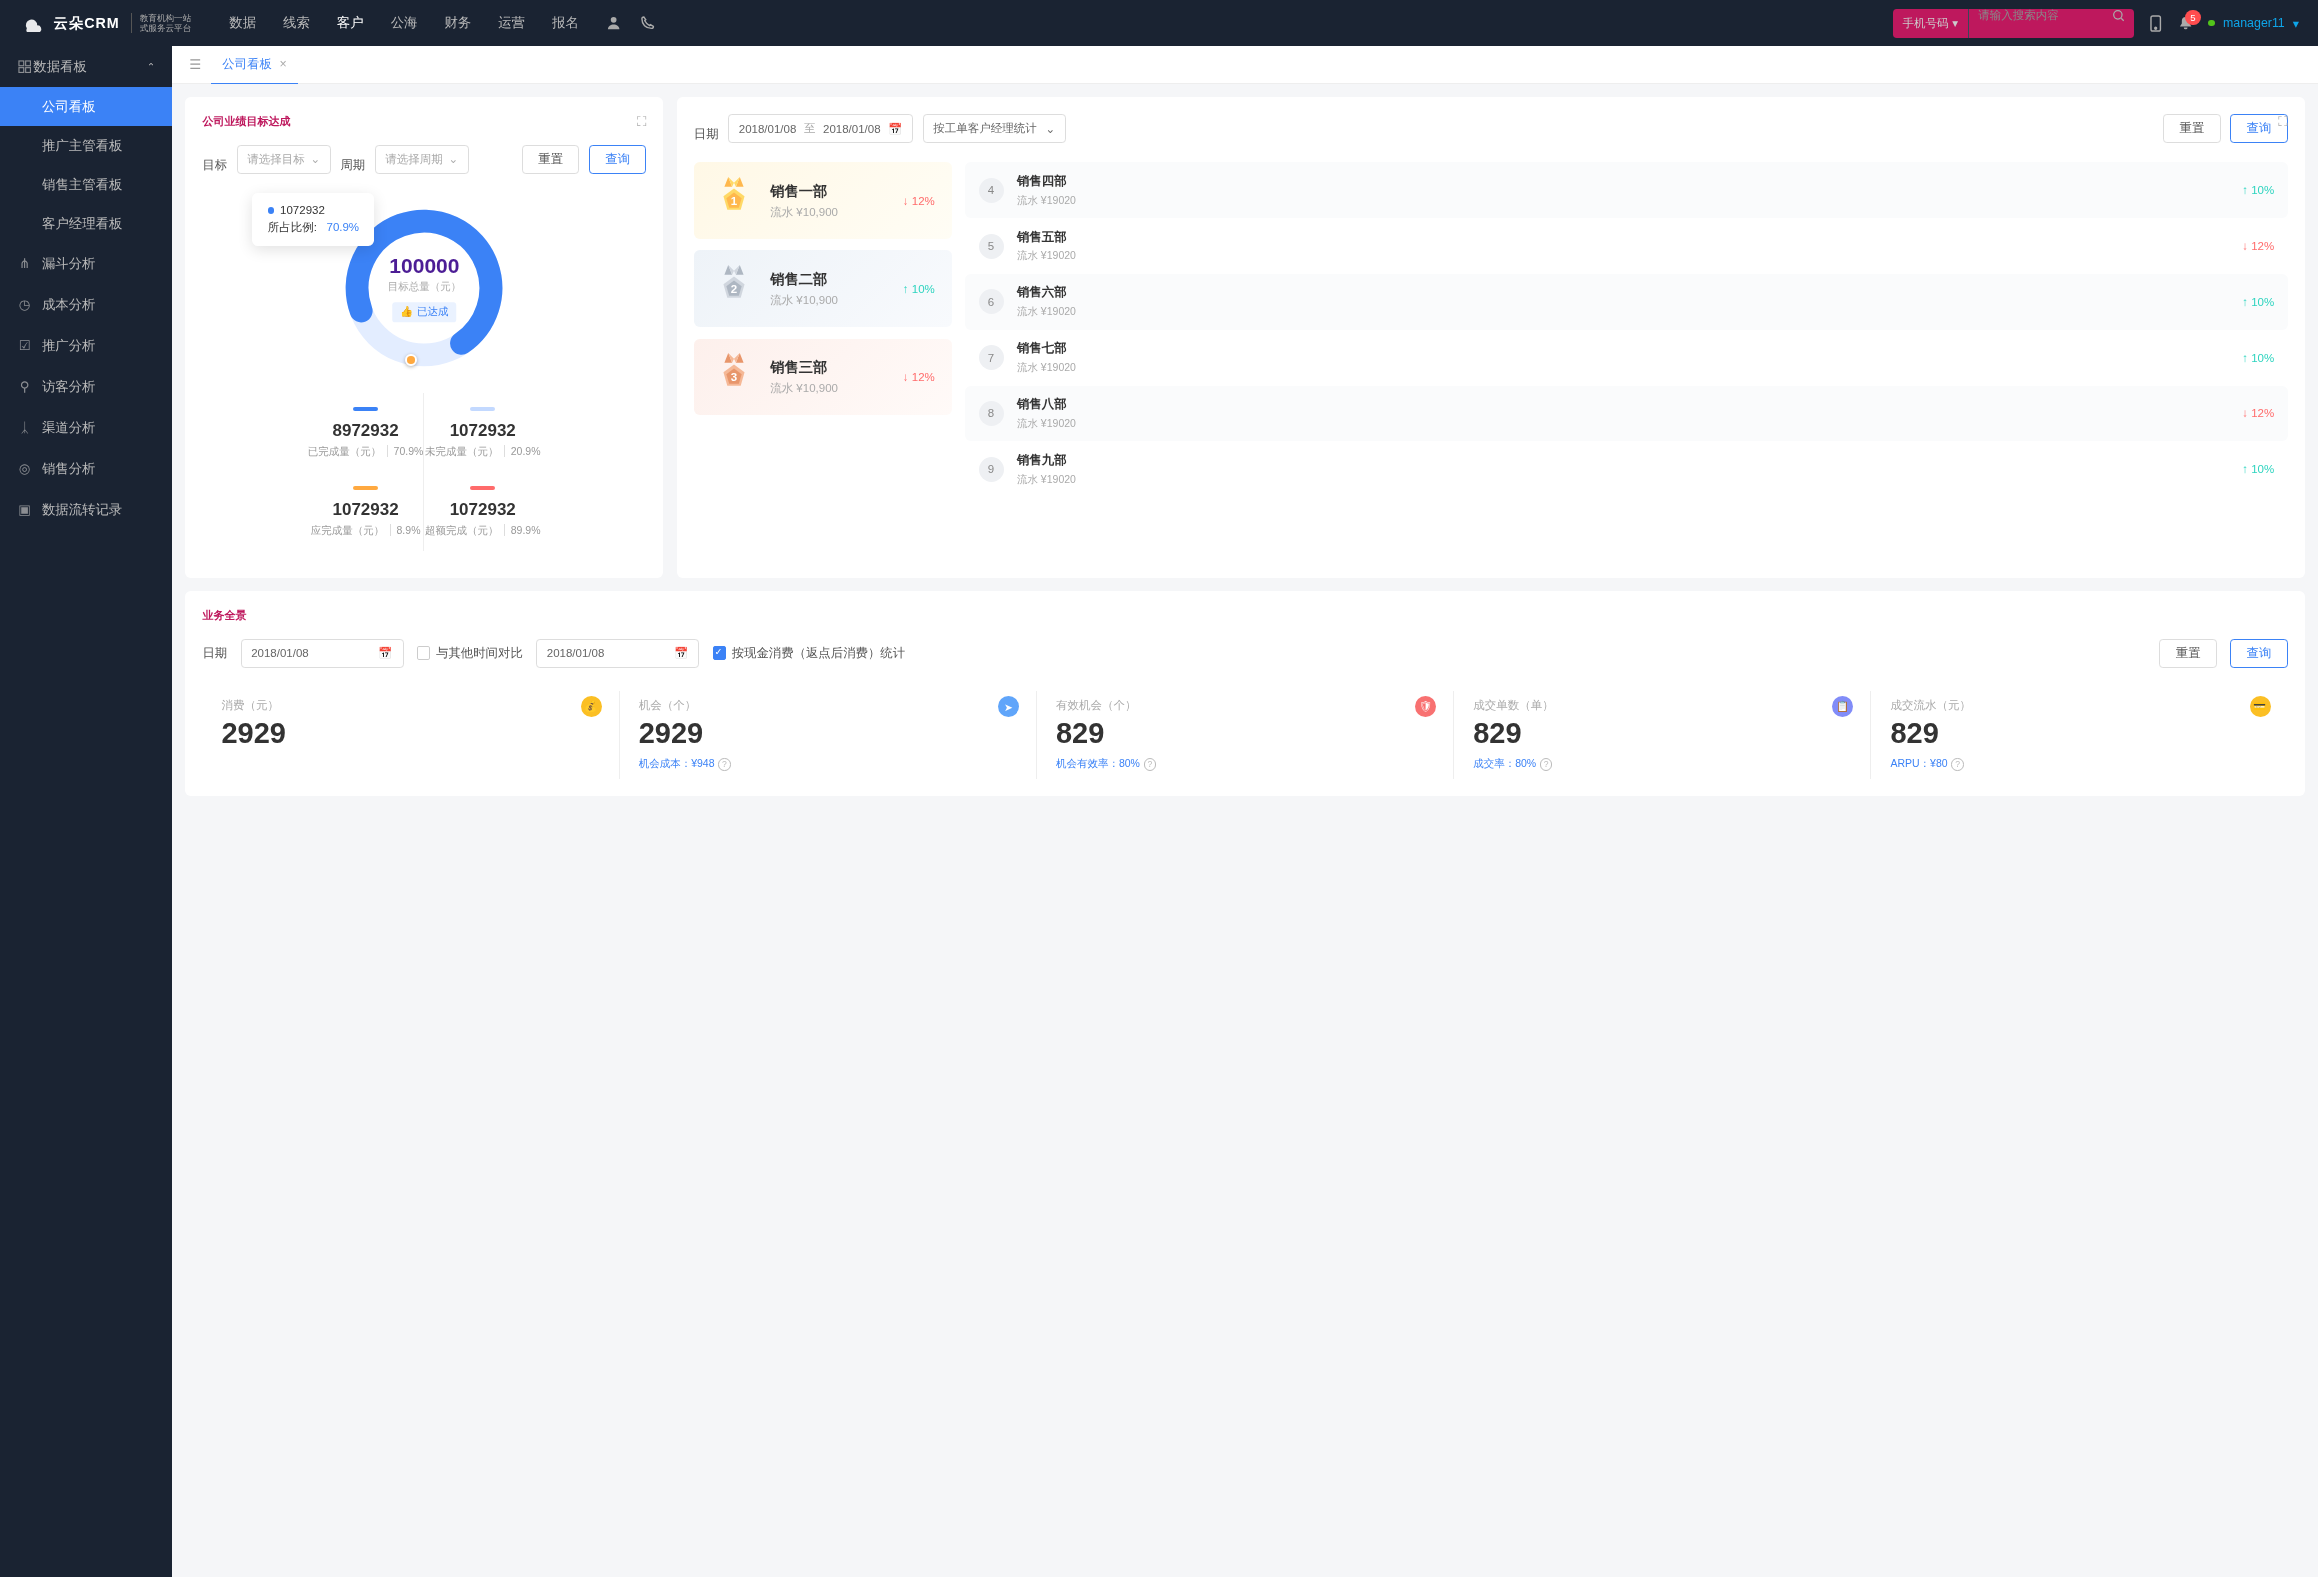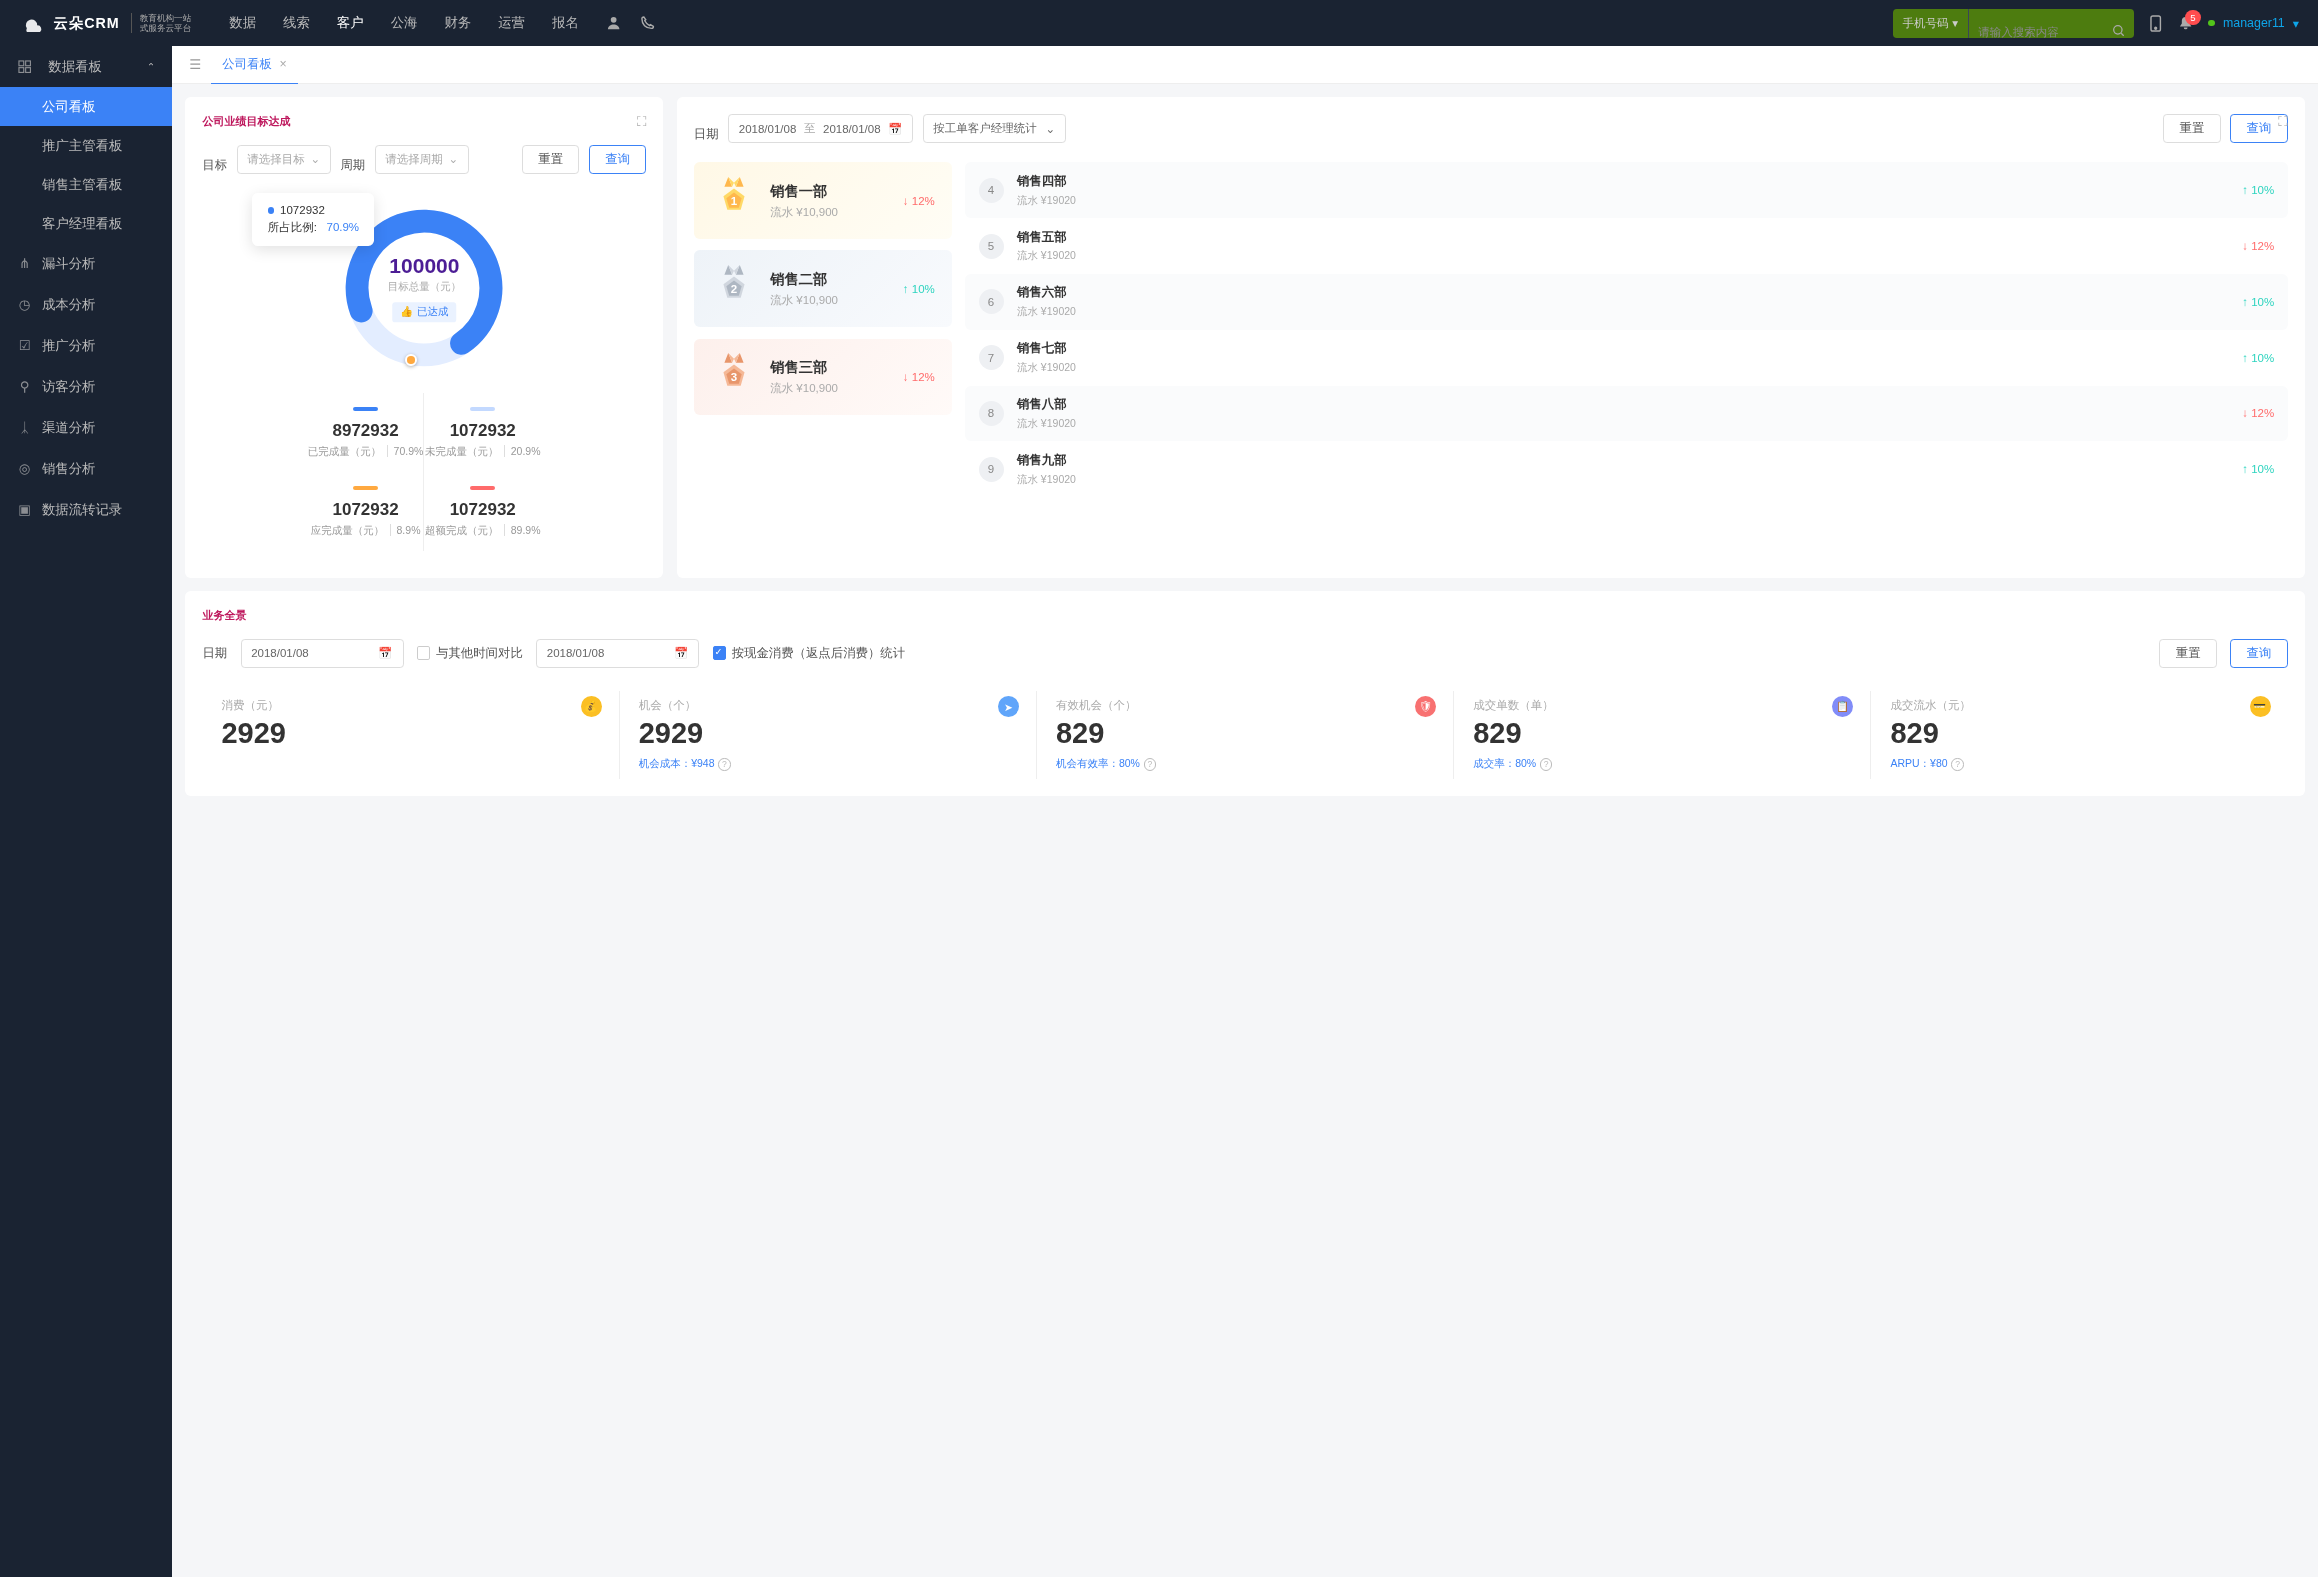--- a/index.html
+++ b/index.html
@@ -9,35 +9,35 @@
 
 .header{height:46px;background:#1a2332;display:flex;align-items:center;padding:0 19px;color:#fff;flex-shrink:0}
 .logo{display:flex;align-items:center;gap:7.6px;margin-right:38px}
 .logo-mark{width:27px;height:19px;display:flex;align-items:center;justify-content:center}
 .logo-text{font-size:14.3px;font-weight:600;letter-spacing:1px}
 .logo-sub{font-size:8.6px;color:#aaa;border-left:1px solid #555;padding-left:7.6px;margin-left:3.8px;line-height:1.2}
 .nav{display:flex;gap:27px}
 .nav-item{color:#bbb;cursor:pointer;font-size:13.4px}
 .nav-item.active{color:#fff;font-weight:500}
 .header-right{margin-left:auto;display:flex;align-items:center;gap:15.3px}
-.search-group{display:flex;align-items:flex-end;background:#4d7c0f;border-radius:3.8px;height:29px;overflow:hidden}
+.search-group{display:flex;align-items:flex-start;background:#be185d;border-radius:3.8px;height:29px;overflow:hidden}
 .search-select{background:transparent;border:none;color:#ccc;padding:0 9.6px;font-size:11.5px;display:flex;align-items:center;gap:3.8px;border-right:1px solid #3a4558;height:100%;cursor:pointer}
 .search-input{background:transparent;border:none;color:#fff;padding:0 9.6px;font-size:11.5px;width:134px;outline:none}
 .search-input::placeholder{color:#888}
 .search-btn{width:31px;display:flex;align-items:center;justify-content:center;color:#aaa;cursor:pointer}
 .header-icon{color:#aaa;cursor:pointer;position:relative;display:flex;align-items:center}
 .badge{position:absolute;top:-5.7px;right:-7.6px;background:#ff4d4f;color:#fff;border-radius:7.6px;font-size:9.6px;min-width:15.3px;height:15.3px;display:flex;align-items:center;justify-content:center;padding:0 3.8px}
 .user-chip{display:flex;align-items:center;gap:8px;color:#0ea5e9;font-size:12.4px;cursor:pointer}
 .user-dot{width:6.7px;height:6.7px;background:#52c41a;border-radius:50%}
 
 
 .body{flex:1;display:flex;overflow:hidden}
 .sidebar{width:172px;background:#1a2332;color:#bbb;flex-shrink:0;overflow-y:auto}
 .side-group{}
-.side-head{display:flex;align-items:center;padding:11.5px 17px;cursor:pointer;font-size:13.4px;gap:16px}
+.side-head{display:flex;align-items:center;padding:11.5px 17px;cursor:pointer;font-size:13.4px;gap:1px}
 .side-head .arrow{margin-left:auto;font-size:9.6px}
 .side-item{padding:10.5px 17px 10.5px 42px;cursor:pointer;font-size:13.4px}
 .side-item.active{background:#3b82f6;color:#fff}
 .side-single{display:flex;align-items:center;padding:11.5px 17px;cursor:pointer;font-size:13.4px;gap:9.6px}
 .side-icon{width:15.3px;display:inline-flex;align-items:center;justify-content:center;opacity:.7}
 
 
 .main{flex:1;display:flex;flex-direction:column;overflow:hidden;background:#f5f6f8}
 .tabs{height:38px;background:#fff;border-bottom:1px solid #eee;display:flex;align-items:center;padding:0 7.6px;flex-shrink:0}
 .tab-menu{padding:0 9.6px;color:#999;cursor:pointer}

